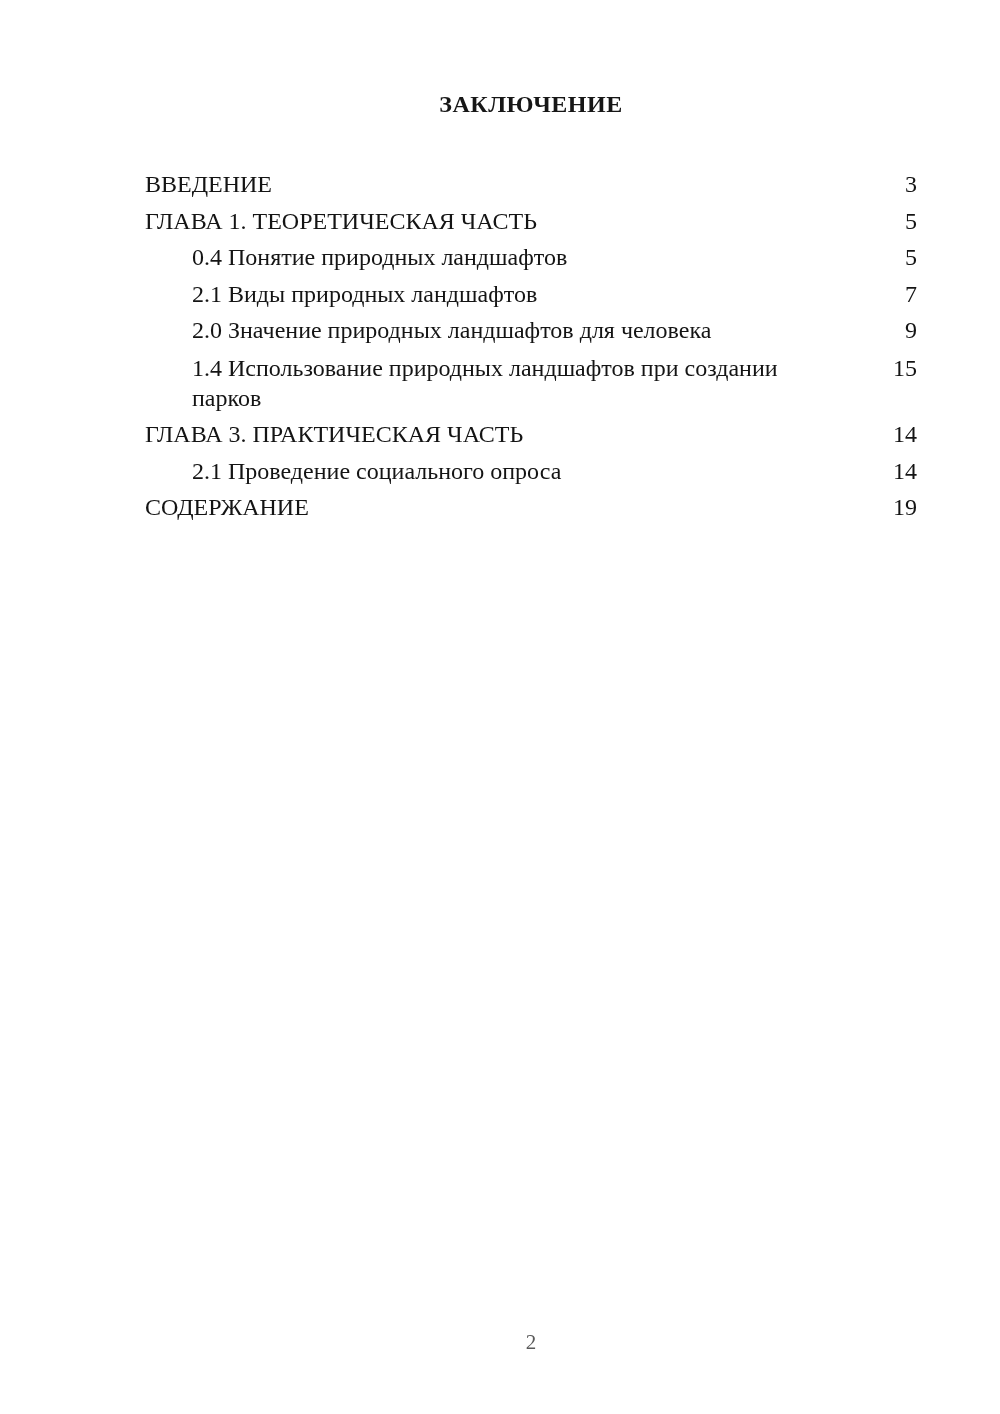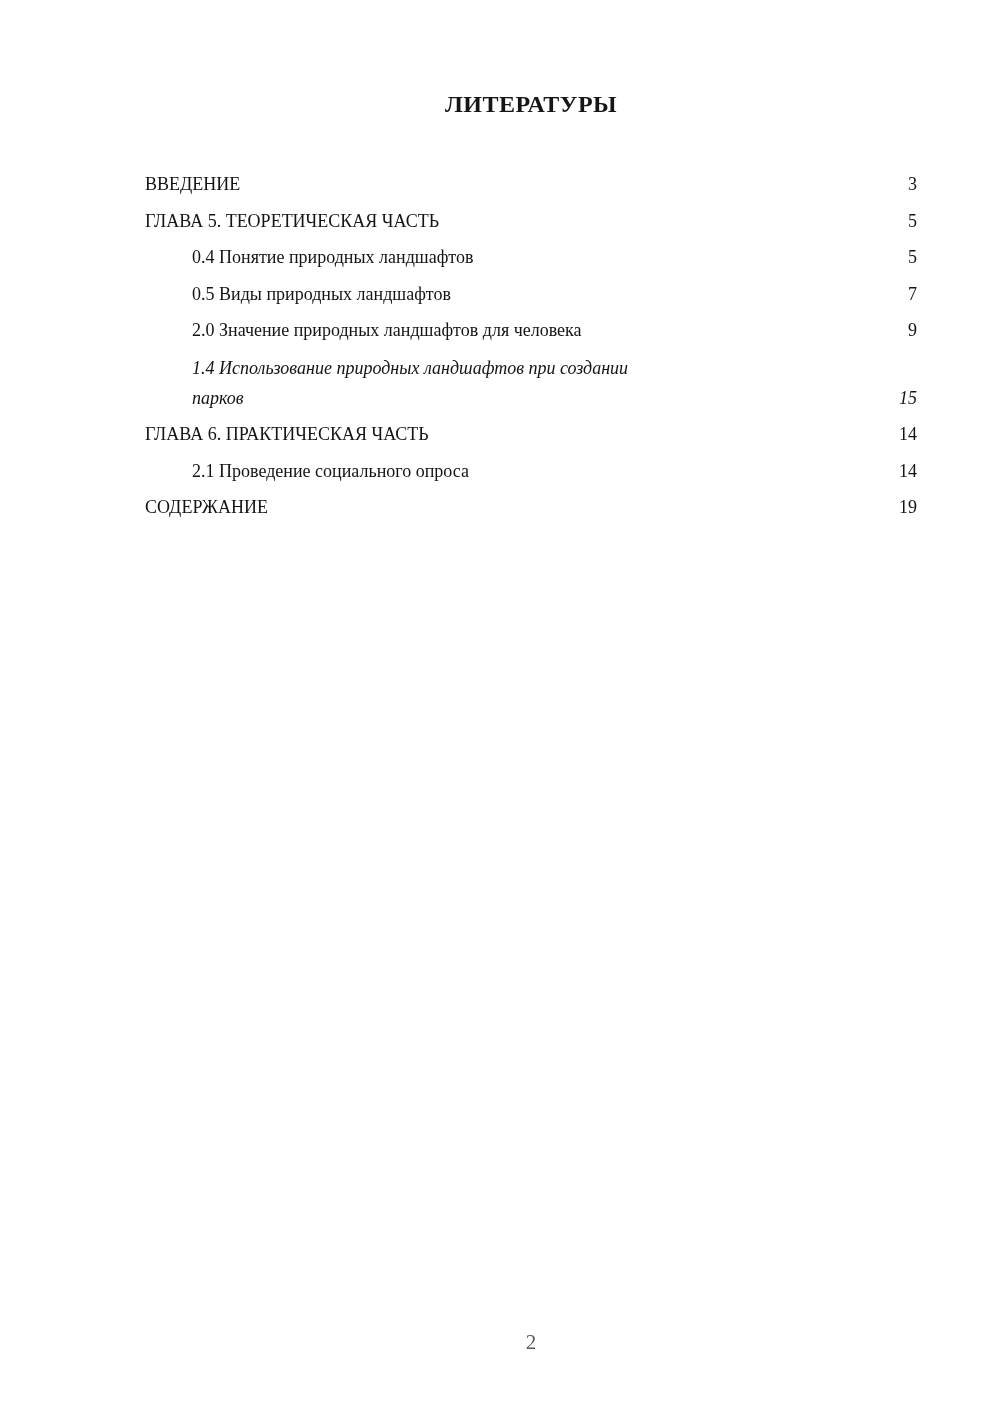--- a/index.html
+++ b/index.html
@@ -28,37 +28,35 @@
     color: #161616;
   }
   .toc {
     margin-top: 47px;
   }
   .toc-row {
     display: flex;
     justify-content: space-between;
     align-items: baseline;
     line-height: 36.6px;
-    font-size: 18px;
+    font-size: 24px;
   }
   .toc-row .lbl {
     white-space: nowrap;
   }
   .toc-row.lvl1 .lbl {
     padding-left: 47px;
   }
   .toc-row .pg {
     text-align: right;
     min-width: 30px;
   }
   .toc-row.multi {
-    align-items: flex-end;
     padding-top: 4px;
     padding-bottom: 3px;
-    font-style: italic;
   }
   .toc-row.multi .lbl {
     line-height: 30px;
     white-space: normal;
   }
   .toc-row.multi .pg {
     line-height: 30px;
   }
   .footer-pagenum {
     position: absolute;
@@ -68,56 +66,56 @@
     text-align: center;
     font-size: 21px;
     color: #5a5a5a;
   }
 </style>
 </head>
 <body>
 
 <div class="page">
 
-  <h1 class="doc-title">ЛИТЕРАТУРЫ</h1>
+  <h1 class="doc-title">ЗАКЛЮЧЕНИЕ</h1>
 
   <div class="toc">
 
     <div class="toc-row lvl0">
       <span class="lbl">ВВЕДЕНИЕ</span>
       <span class="pg">3</span>
     </div>
 
     <div class="toc-row lvl0">
-      <span class="lbl">ГЛАВА 5. ТЕОРЕТИЧЕСКАЯ ЧАСТЬ</span>
+      <span class="lbl">ГЛАВА 1. ТЕОРЕТИЧЕСКАЯ ЧАСТЬ</span>
       <span class="pg">5</span>
     </div>
 
     <div class="toc-row lvl1">
       <span class="lbl">0.4 Понятие природных ландшафтов</span>
       <span class="pg">5</span>
     </div>
 
     <div class="toc-row lvl1">
-      <span class="lbl">0.5 Виды природных ландшафтов</span>
+      <span class="lbl">2.1 Виды природных ландшафтов</span>
       <span class="pg">7</span>
     </div>
 
     <div class="toc-row lvl1">
       <span class="lbl">2.0 Значение природных ландшафтов для человека</span>
       <span class="pg">9</span>
     </div>
 
     <div class="toc-row lvl1 multi">
       <span class="lbl"><span>1.4 Использование природных ландшафтов при создании</span><br><span>парков</span></span>
       <span class="pg">15</span>
     </div>
 
     <div class="toc-row lvl0">
-      <span class="lbl">ГЛАВА 6. ПРАКТИЧЕСКАЯ ЧАСТЬ</span>
+      <span class="lbl">ГЛАВА 3. ПРАКТИЧЕСКАЯ ЧАСТЬ</span>
       <span class="pg">14</span>
     </div>
 
     <div class="toc-row lvl1">
       <span class="lbl">2.1 Проведение социального опроса</span>
       <span class="pg">14</span>
     </div>
 
 
     <div class="toc-row lvl0">

